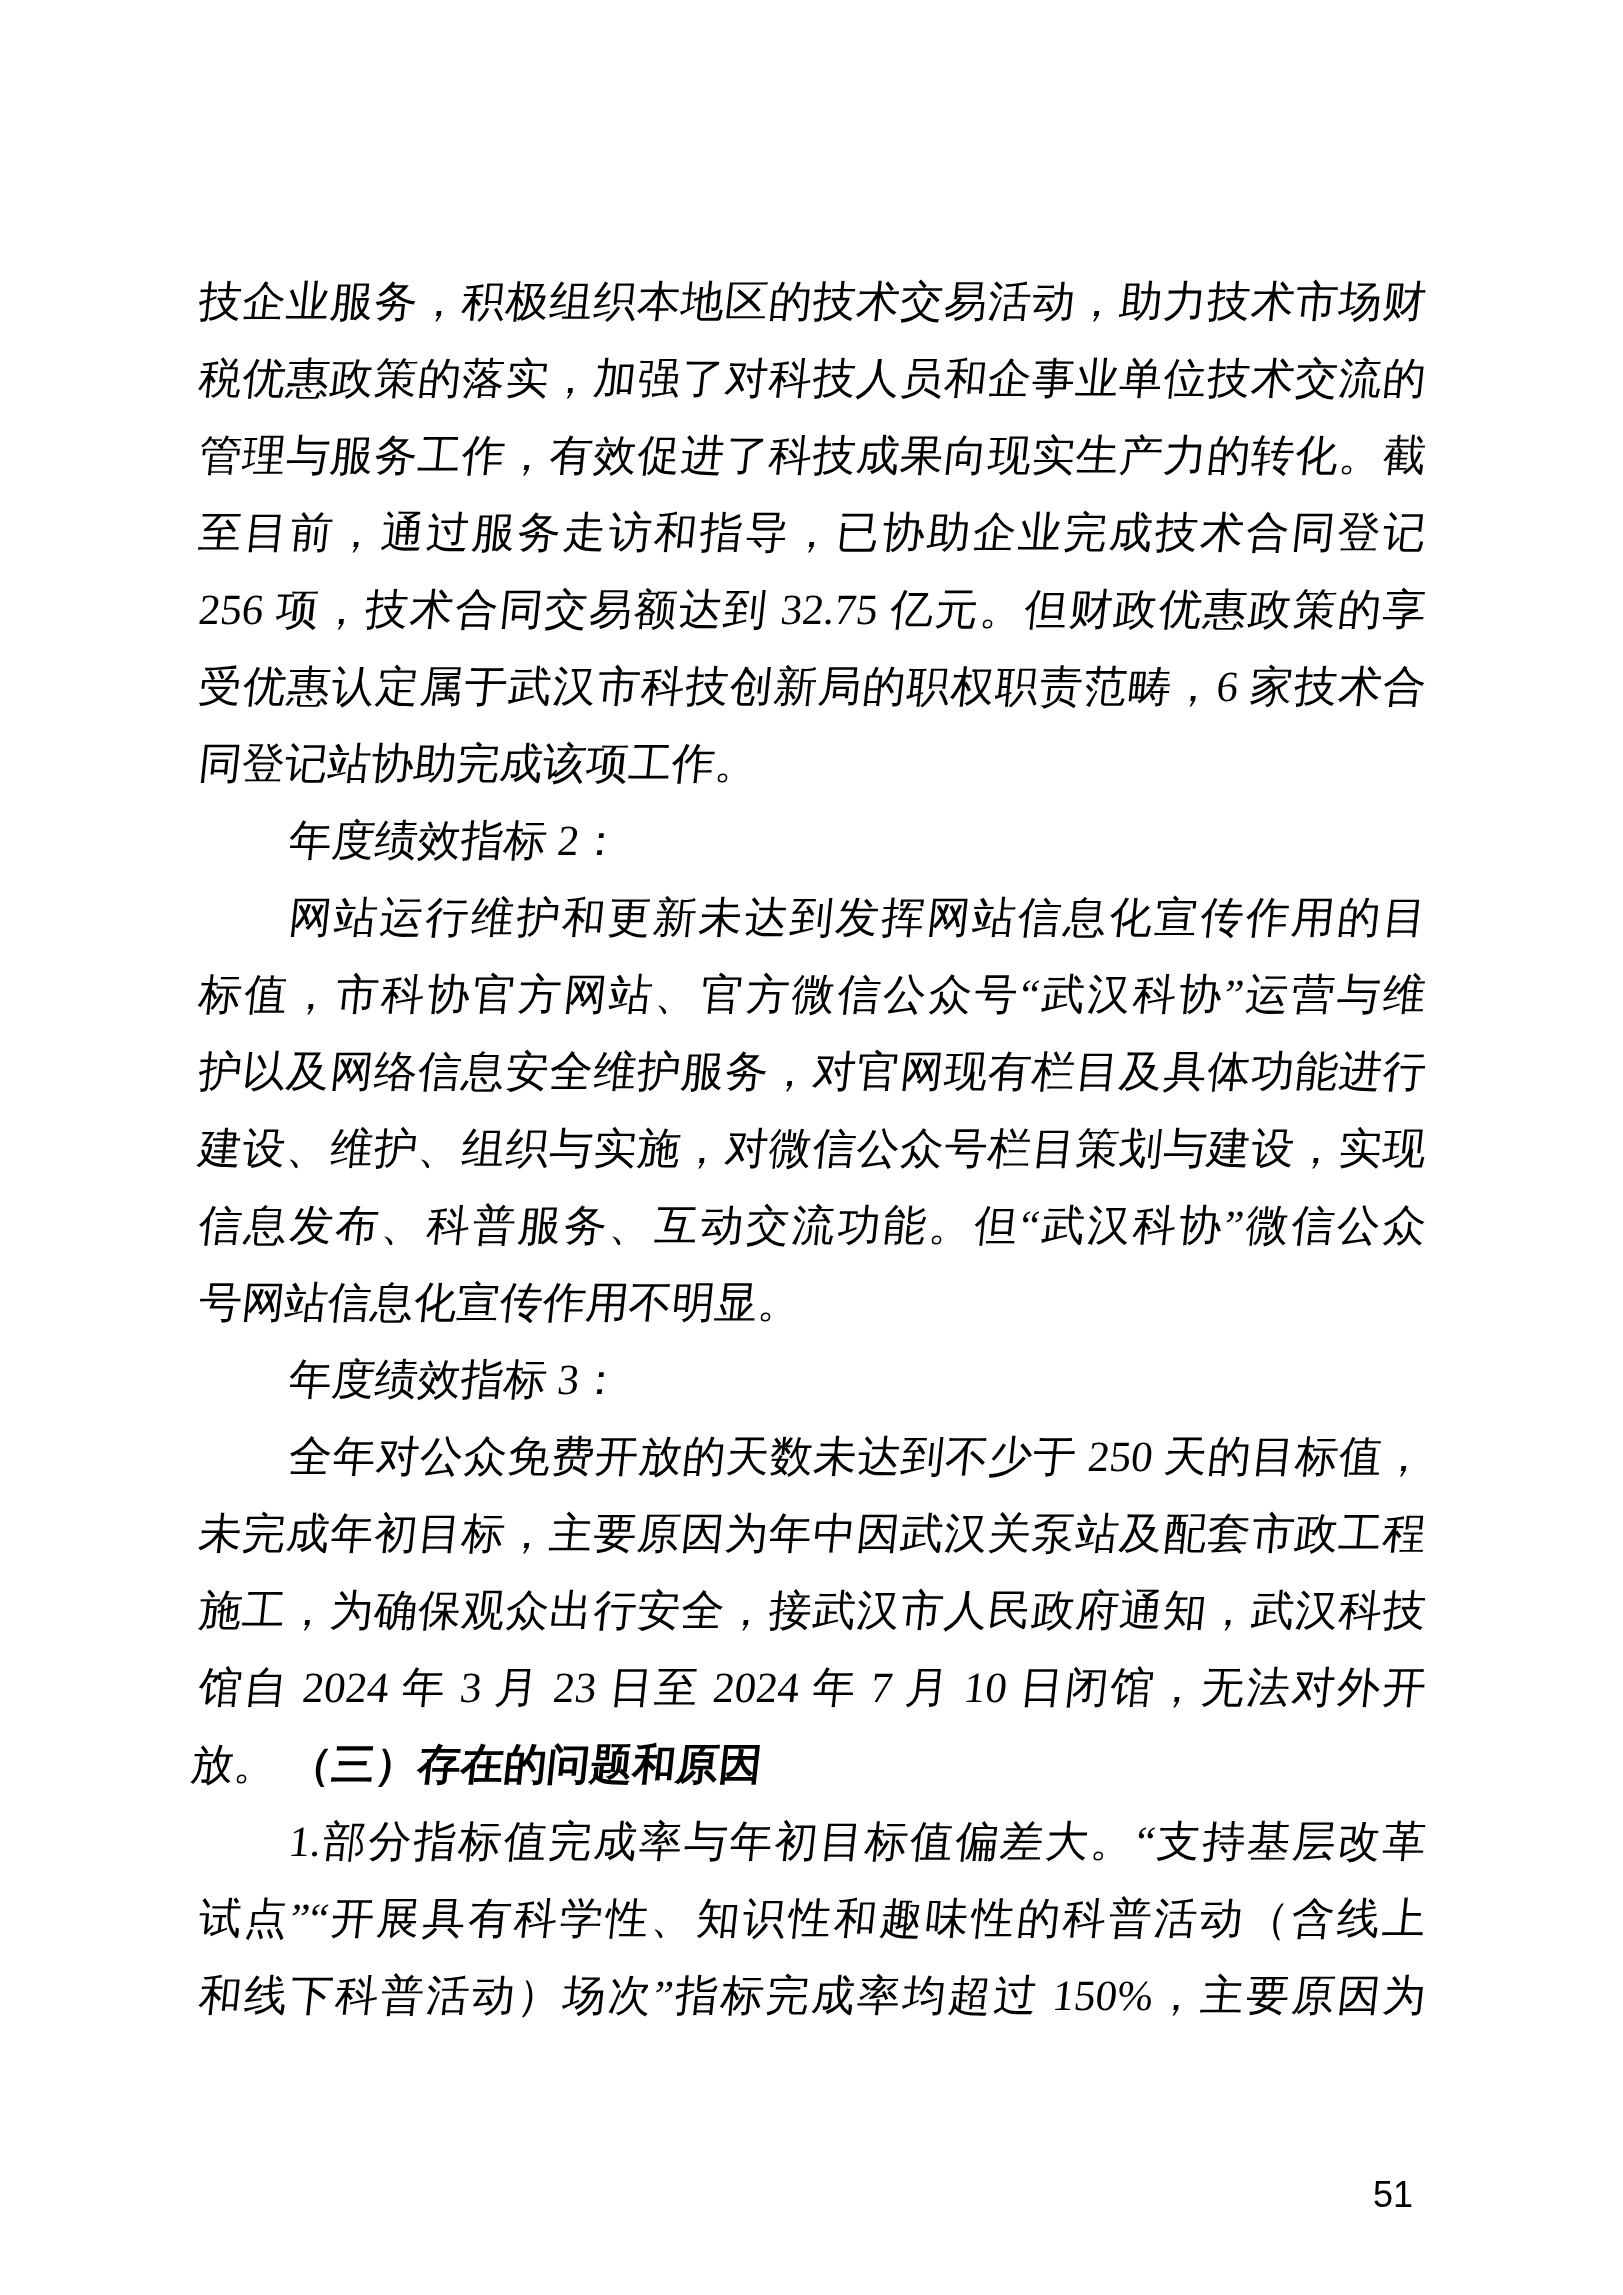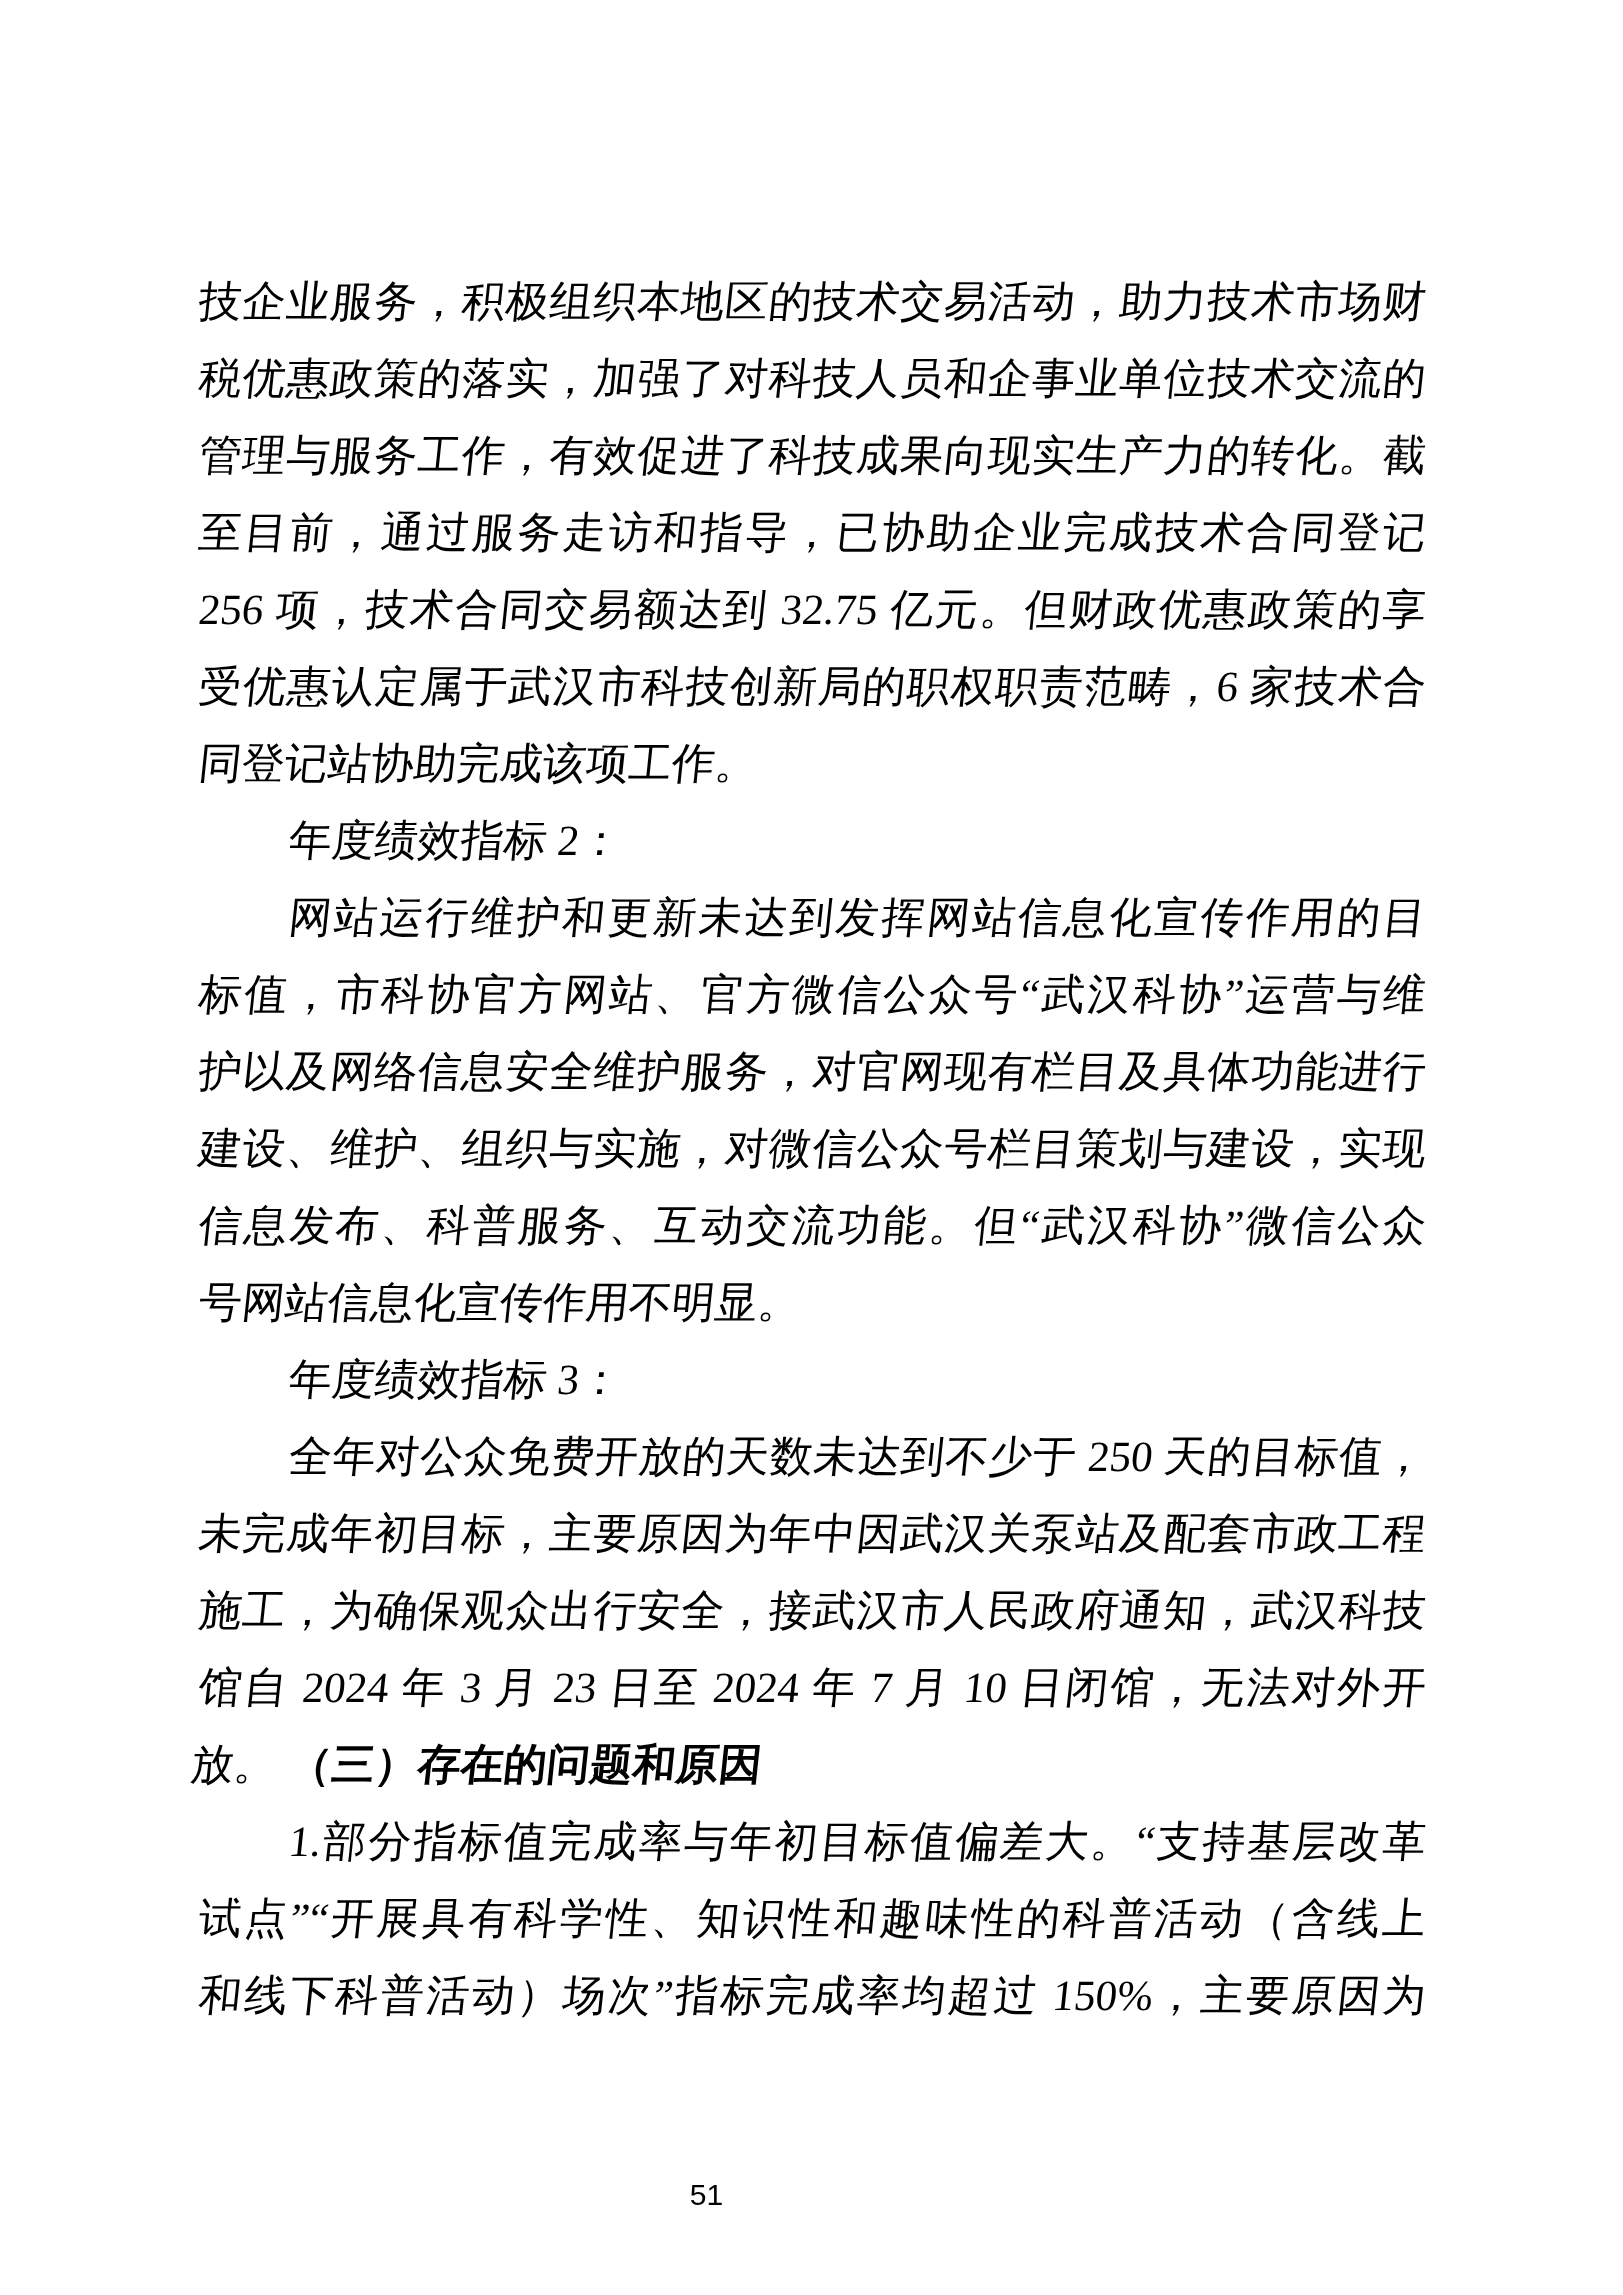--- a/index.html
+++ b/index.html
@@ -37,23 +37,23 @@
     text-indent: 90px;
   }
   .line.heading {
     font-weight: bold;
   }
   .page-num {
     position: absolute;
     top: 2179px;
     left: 0;
     width: 1413px;
-    text-align: center;
+    text-align: right;
     font-family: "Liberation Sans", "DejaVu Sans", sans-serif;
-    font-size: 30px;
+    font-size: 36px;
     line-height: 32px;
   }
 </style>
 </head>
 <body>
 
 <main class="page">
 
   <div class="text-block">
 

